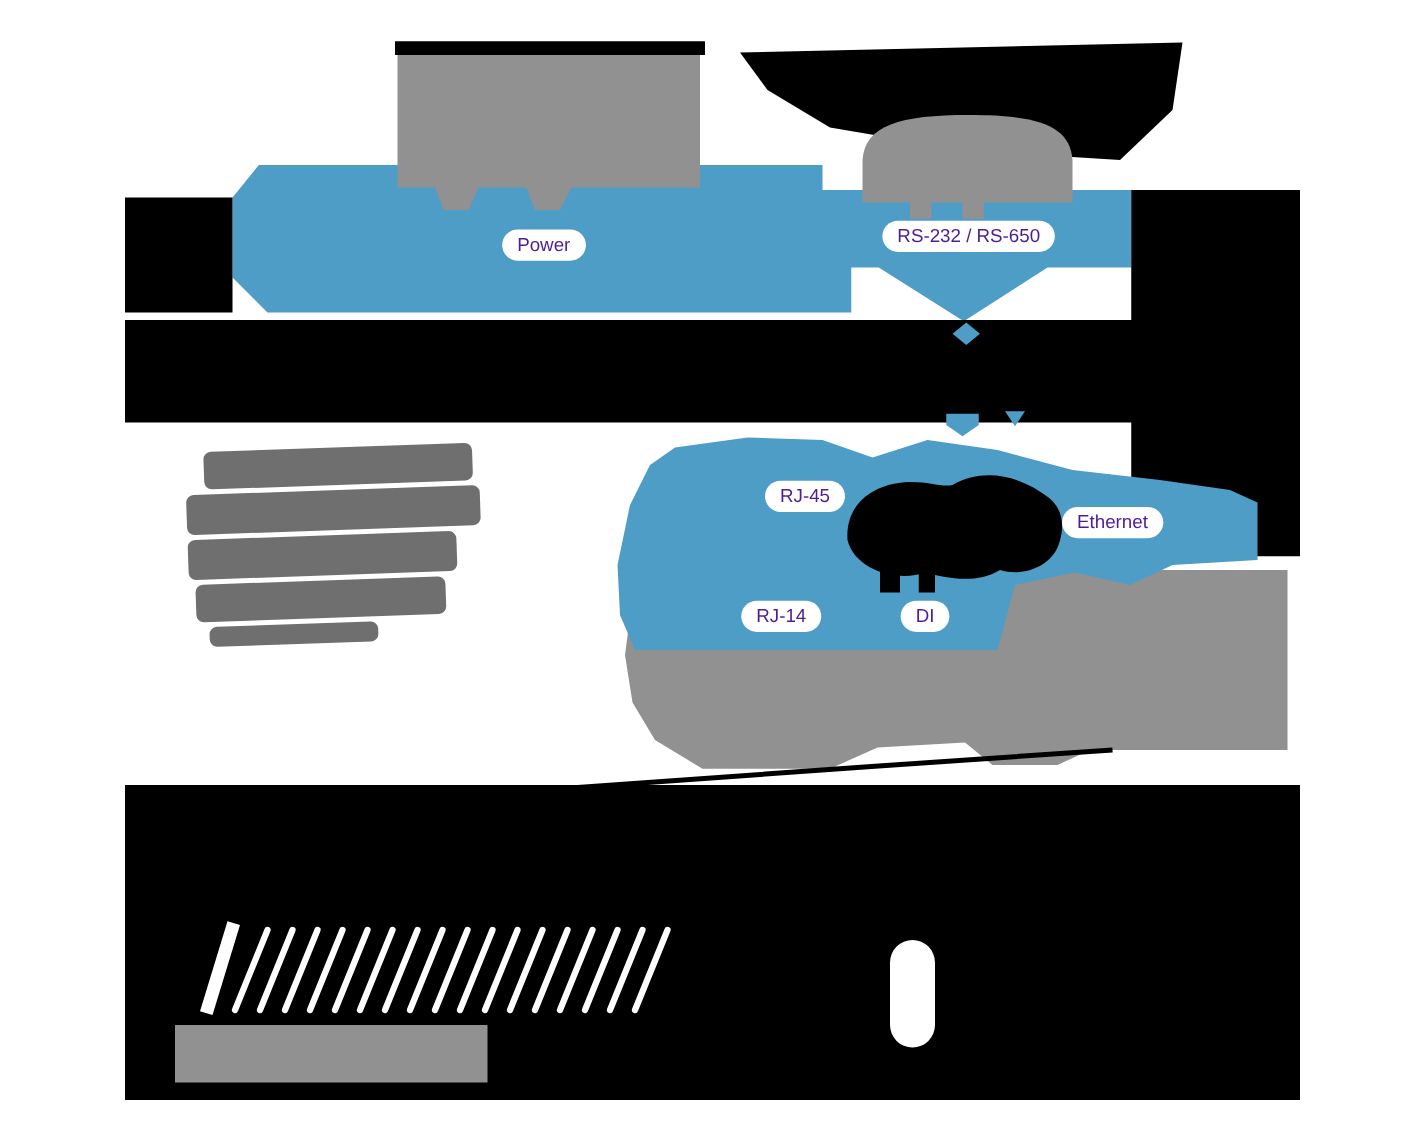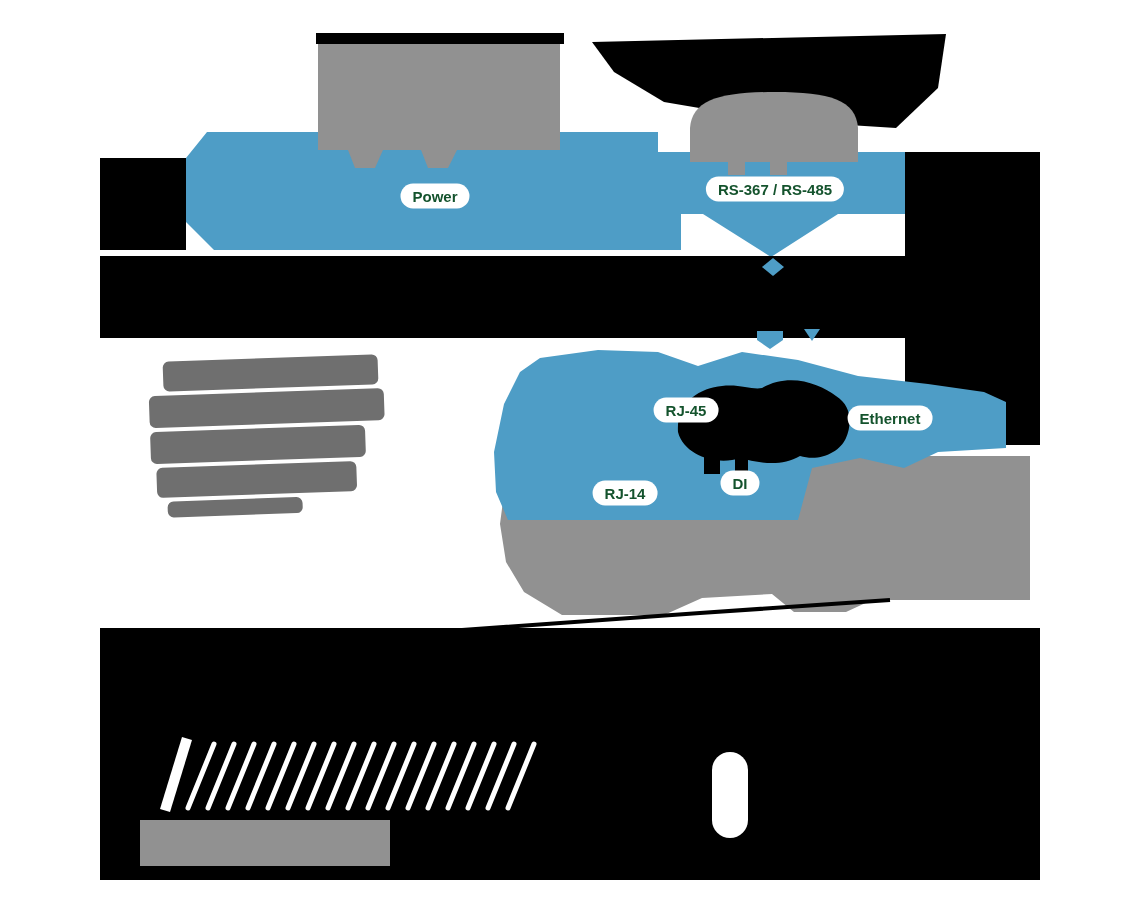--- a/index.html
+++ b/index.html
@@ -8,22 +8,22 @@
     width:1140px;height:917px;
     background:#ffffff;
     overflow:hidden;
     font-family:"Liberation Sans",sans-serif;
   }
   .stage svg{position:absolute;left:0;top:0;}
   .pill{
     position:absolute;
     transform:translate(-50%,-50%);
     background:#ffffff;
-    color:#14532d;
-    font-weight:bold;
+    color:#4c1d95;
+    font-weight:normal;
     font-size:15px;
     line-height:1;
     padding:5px 12px;
     border-radius:999px;
     white-space:nowrap;
     text-align:center;
   }
 </style>
 </head>
 <body>
@@ -93,22 +93,22 @@
       <line x1="508" y1="808" x2="534" y2="744"></line>
     </g>
 
     <rect x="712" y="752" width="36" height="86" rx="18" fill="#ffffff"></rect>
 
     <rect x="140" y="820" width="250" height="46" fill="#919191"></rect>
   </svg>
 
   <div class="pill" style="left:435px;top:196px;">Power</div>
 
-  <div class="pill" style="left:775px;top:189px;">RS-367 / RS-485</div>
+  <div class="pill" style="left:775px;top:189px;">RS-232 / RS-650</div>
 
-  <div class="pill" style="left:686px;top:397px;margin-top:13px;">RJ-45</div>
+  <div class="pill" style="left:644px;top:397px;">RJ-45</div>
 
   <div class="pill" style="left:890px;top:418px;">Ethernet</div>
 
   <div class="pill" style="left:625px;top:493px;">RJ-14</div>
 
-  <div class="pill" style="left:740px;top:483px;">DI</div>
+  <div class="pill" style="left:740px;top:493px;">DI</div>
 </div>
 
 </body></html>

